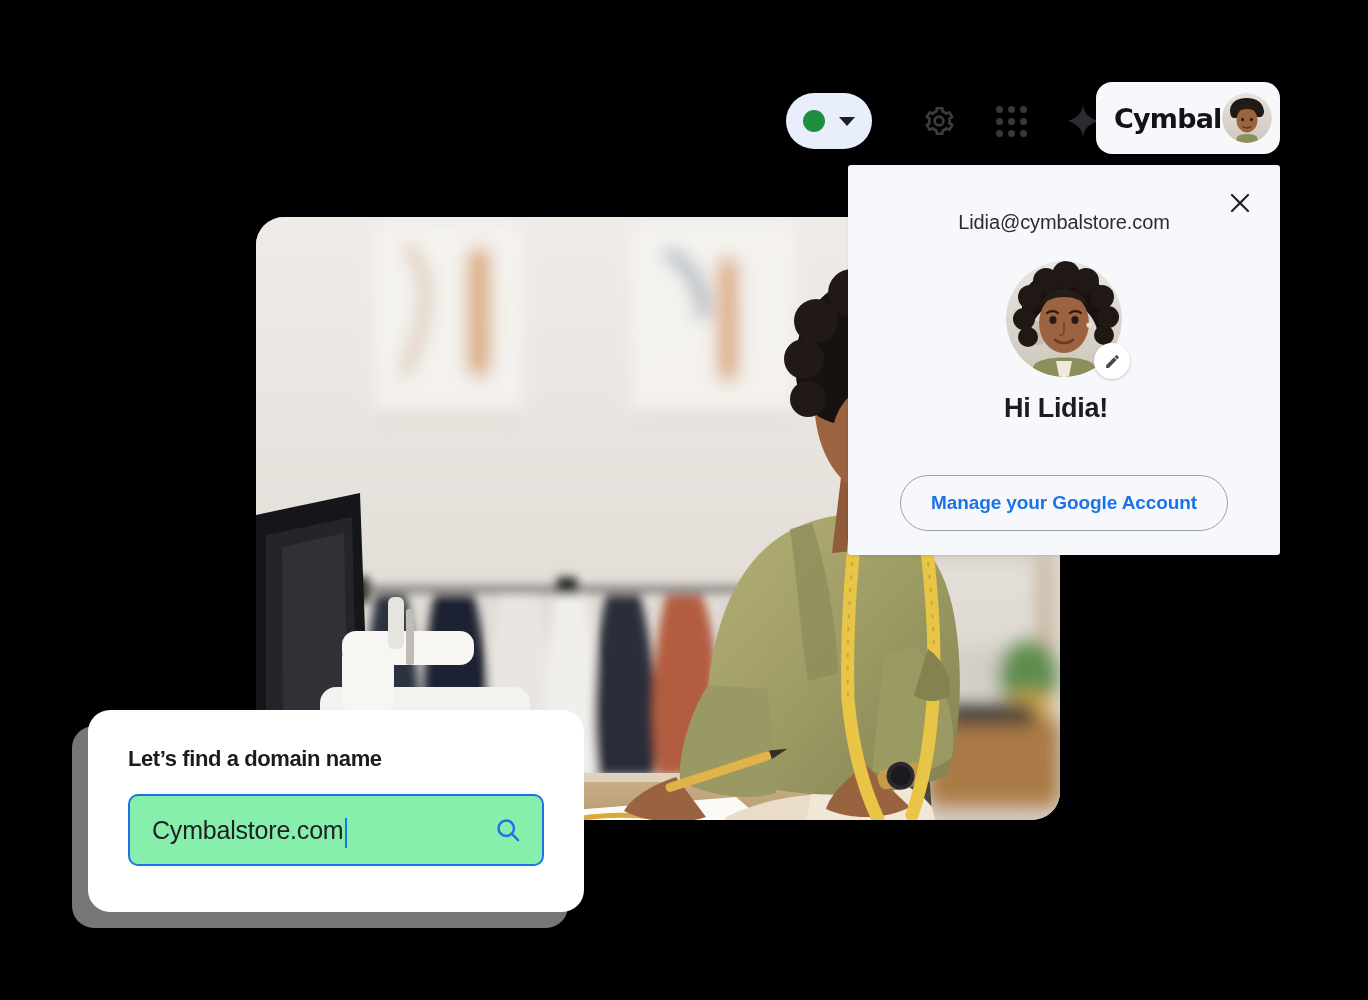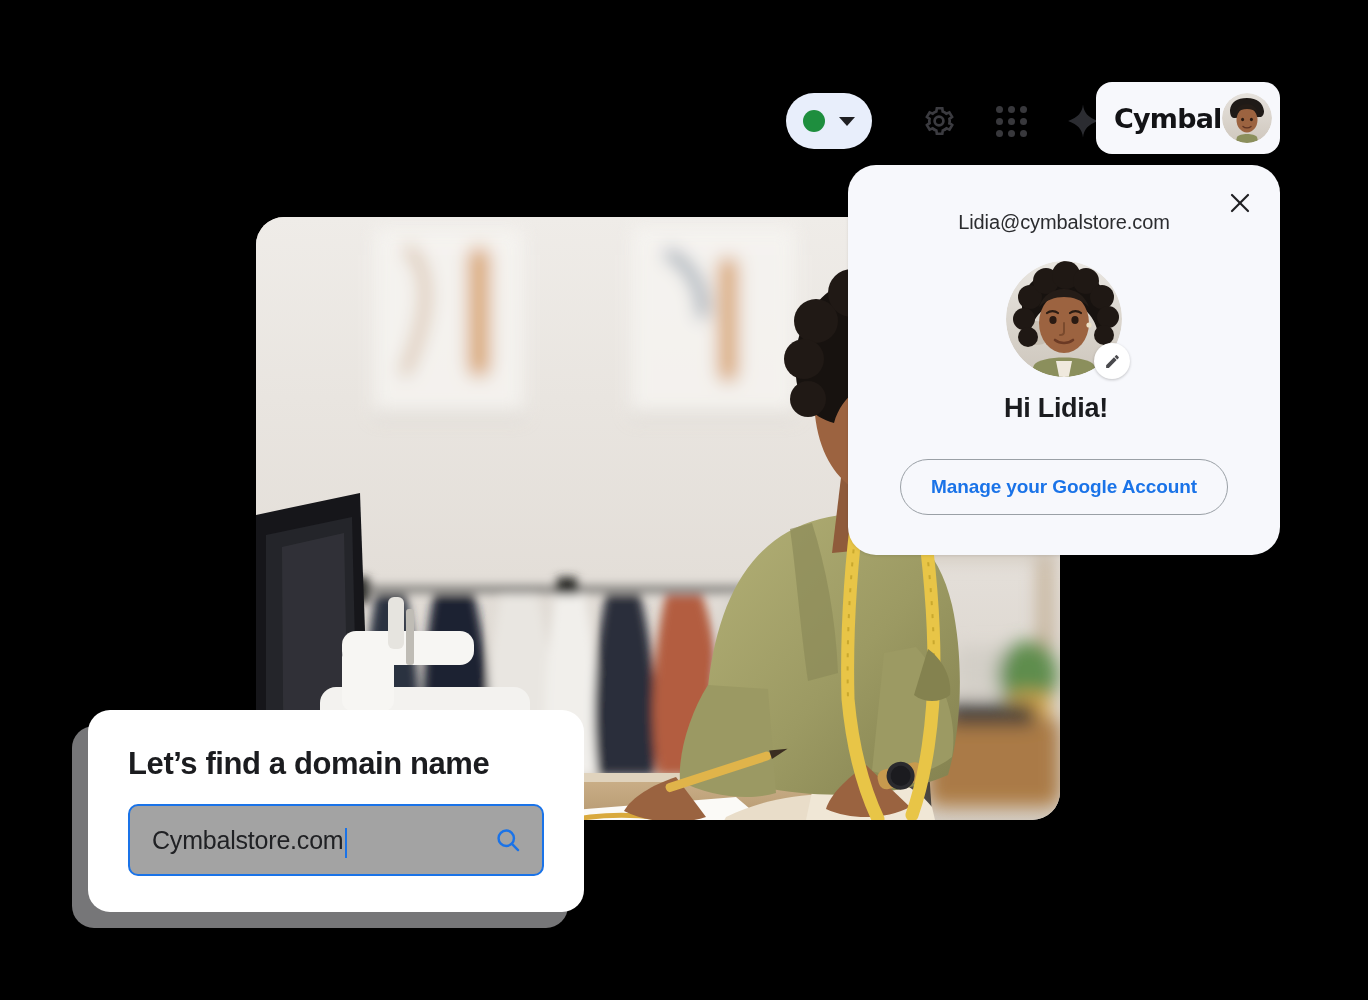--- a/index.html
+++ b/index.html
@@ -108,21 +108,21 @@
     background: #cfc8c2;
   }
   .photo-card svg { display:block; width: 100%; height: 100%; }
 
   
   .account-popup {
     position: absolute;
     left: 848px; top: 165px;
     width: 432px; height: 390px;
     background: #f7f8fc;
-    border-radius: 28px;
+    border-radius: 3px;
     box-shadow: 0 1px 3px rgba(0,0,0,0.10);
   }
   .close-btn {
     position: absolute;
     top: 16px; right: 18px;
     width: 44px; height: 44px;
     display: flex; align-items: center; justify-content: center;
     cursor: pointer;
     border-radius: 50%;
   }
@@ -160,21 +160,21 @@
     top: 228px; left: 0; right: 16px;
     text-align: center;
     font-size: 27px;
     font-weight: 600;
     color: #1b1c1f;
     letter-spacing: -0.3px;
   }
   .manage-btn {
     position: absolute;
     left: 50%; transform: translateX(-50%);
-    top: 294px;
+    top: 310px;
     width: 328px; height: 56px;
     border-radius: 28px;
     border: 1px solid #9aa0a6;
     background: transparent;
     color: #1a73e8;
     font-size: 19px;
     font-weight: 600;
     font-family: "Liberation Sans", sans-serif;
     cursor: pointer;
     letter-spacing: -0.1px;
@@ -184,35 +184,35 @@
   .domain-card {
     position: absolute;
     left: 88px; top: 710px;
     width: 496px; height: 202px;
     background: #ffffff;
     border-radius: 22px;
     box-shadow: -16px 16px 0 0 rgba(128,128,130,0.92);
     padding: 36px 40px;
   }
   .domain-title {
-    font-size: 31px;
+    font-size: 22px;
     font-weight: 600;
     color: #1b1c1f;
     letter-spacing: -0.4px;
     margin: 0 0 22px 0;
   }
   .domain-field {
     position: relative;
     height: 72px;
     border: 2px solid #1a73e8;
     border-radius: 10px;
     display: flex;
     align-items: center;
     padding: 0 56px 0 22px;
-    background: #a3a3a3;
+    background: #86efac;
   }
   .domain-value {
     font-size: 25px;
     color: #202124;
     letter-spacing: -0.2px;
     white-space: nowrap;
   }
   .caret-bar {
     display: inline-block;
     width: 2px;

